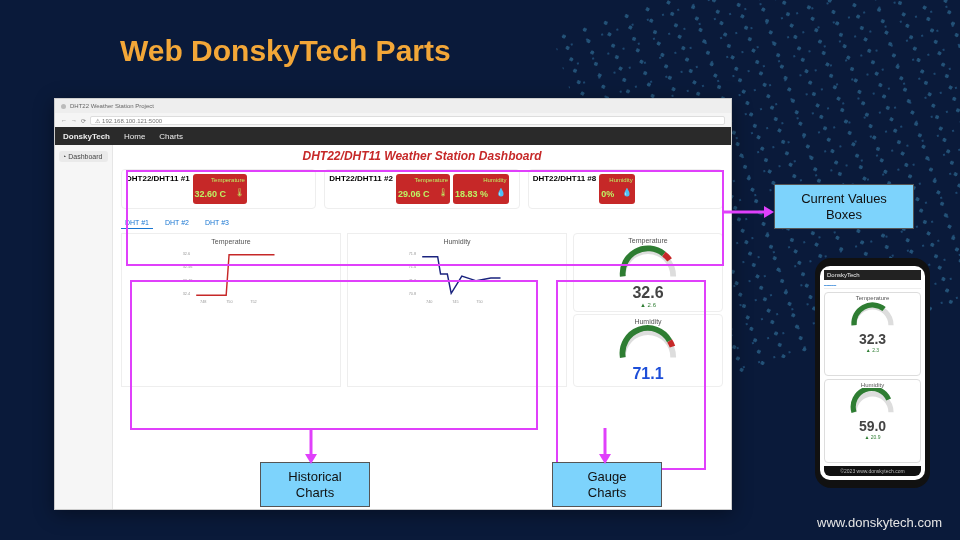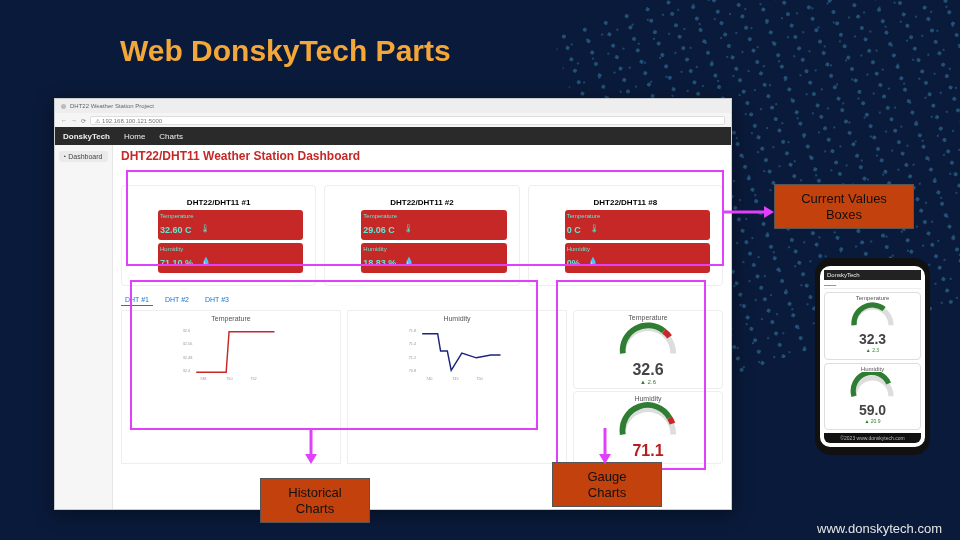--- a/index.html
+++ b/index.html
@@ -21,21 +21,21 @@
     background-position: 0 0, 8px 6px;
     transform: rotate(-18deg);
     opacity: 0.4;
     pointer-events: none;
   }
   .slide-title {
     position: absolute; top: 34px; left: 120px;
     color: #f3a738; font-size: 30px; font-weight: 800;
   }
   .watermark {
-    position: absolute; bottom: 4px; right: 18px;
+    position: absolute; bottom: 10px; right: 18px;
     color: #e6e6e6; font-size: 13px;
   }
   
   .browser {
     position: absolute; top: 98px; left: 54px;
     width: 678px; height: 412px;
     background: #fff;
     border: 1px solid #ccc;
     box-shadow: 0 4px 18px rgba(0,0,0,.4);
     display: flex; flex-direction: column;
@@ -64,32 +64,32 @@
   .sidebar {
     width: 58px; background: #f6f6f6;
     border-right: 1px solid #e6e6e6;
     font-size: 7px; color: #444;
     padding: 6px 4px;
   }
   .sidebar-item { background: #eaeaea; border-radius: 3px; padding: 2px 3px; }
   .main { flex: 1; padding: 4px 8px; position: relative; }
   .dash-title {
     color: #c62828; font-size: 12px; font-weight: bold;
-    margin-bottom: 22px;
+    text-align: center; margin-bottom: 6px; font-style: italic;
   }
   .cards-row { display: flex; gap: 8px; }
   .sensor-card {
     flex: 1; border: 1px solid #eee; border-radius: 4px;
-    padding: 12px; background: #fff;
-    display: flex; flex-direction: column; gap: 3px;
+    padding: 4px; background: #fff;
+    display: flex; gap: 3px;
   }
   .sensor-name { font-size: 8px; font-weight: bold; text-align: center; }
   .val-box {
-    background: #c62828; color: #5eead4; border-radius: 3px;
-    padding: 3px 2px; text-align: left; position: relative; margin-left: 24px;
+    background: #c62828; color: #bef264; border-radius: 3px;
+    padding: 3px 2px; text-align: right; position: relative;
   }
   .val-label { font-size: 6px; display: block; }
   .val-num { font-size: 9px; font-weight: bold; }
   .val-icon {
     display: inline-block; margin-left: 4px; vertical-align: middle;
     font-size: 8px;
   }
   .tabs-row { margin-top: 8px; display: flex; gap: 8px; font-size: 7px; color: #1976d2; }
   .tab { padding: 2px 4px; cursor: pointer; }
   .tab.active { border-bottom: 1px solid #1976d2; }
@@ -109,31 +109,31 @@
   .gauge-val { font-size: 16px; color: #444; font-weight: 600; }
   .gauge-delta { font-size: 6px; color: #2e7d32; }
   
   .anno-box {
     position: absolute; border: 2px solid #e040fb;
     pointer-events: none;
   }
   
   .callout {
     position: absolute;
-    background: #c2410c; border: 1px solid #555;
+    background: #7dd3fc; border: 1px solid #555;
     color: #111; font-size: 13px; text-align: center;
     padding: 6px 16px; line-height: 1.2;
   }
   .arrow {
     position: absolute;
   }
   
   .phone {
     position: absolute; top: 258px; right: 30px;
-    width: 115px; height: 197px;
+    width: 115px; height: 230px;
     background: #111; border-radius: 16px;
     padding: 8px 5px;
   }
   .phone-screen {
     background: #fff; width: 100%; height: 100%;
     border-radius: 10px; padding: 4px;
     display: flex; flex-direction: column; gap: 3px;
   }
   .phone-header { background: #222; color:#eee; font-size: 6px; padding: 2px 3px; }
   .phone-card {
@@ -186,48 +186,38 @@
 
       <div class="cards-row">
 
         <div class="sensor-card">
           <div class="sensor-name">DHT22/DHT11 #1</div>
           <div class="val-box">
             <span class="val-label">Temperature</span>
             <span class="val-num">32.60 C</span>
             <span class="val-icon">🌡</span>
           </div>
-          <div class="val-box">
-            <span class="val-label">Humidity</span>
-            <span class="val-num">71.10 %</span>
-            <span class="val-icon">💧</span>
-          </div>
         </div>
 
         <div class="sensor-card">
           <div class="sensor-name">DHT22/DHT11 #2</div>
           <div class="val-box">
             <span class="val-label">Temperature</span>
             <span class="val-num">29.06 C</span>
             <span class="val-icon">🌡</span>
           </div>
           <div class="val-box">
             <span class="val-label">Humidity</span>
             <span class="val-num">18.83 %</span>
             <span class="val-icon">💧</span>
           </div>
         </div>
 
         <div class="sensor-card">
           <div class="sensor-name">DHT22/DHT11 #8</div>
-          <div class="val-box">
-            <span class="val-label">Temperature</span>
-            <span class="val-num">0 C</span>
-            <span class="val-icon">🌡</span>
-          </div>
           <div class="val-box">
             <span class="val-label">Humidity</span>
             <span class="val-num">0%</span>
             <span class="val-icon">💧</span>
           </div>
         </div>
       </div>
 
       <div class="tabs-row">
         <span class="tab active">DHT #1</span>
@@ -275,21 +265,21 @@
             <div class="gauge-val">32.6</div>
             <div class="gauge-delta">▲ 2.6</div>
           </div>
           <div class="gauge-card">
             <div class="gauge-title">Humidity</div>
             <svg class="gauge-svg" viewBox="0 0 100 50">
               <path d="M15 45 A35 35 0 0 1 85 45" stroke="#ddd" stroke-width="8" fill="none"></path>
               <path d="M15 45 A35 35 0 0 1 80 22" stroke="#2e7d32" stroke-width="8" fill="none"></path>
               <path d="M80 22 A35 35 0 0 1 84 30" stroke="#c62828" stroke-width="8" fill="none"></path>
             </svg>
-            <div class="gauge-val" style="color:#b91c1c">71.1</div>
+            <div class="gauge-val" style="color:#1d4ed8">71.1</div>
           </div>
         </div>
       </div>
 
     </div>
   </div>
 </div>
 
 <div class="anno-box" style="top:170px; left:126px; width:598px; height:96px;"></div>
 <div class="anno-box" style="top:280px; left:130px; width:408px; height:150px;"></div>
@@ -297,21 +287,21 @@
 
 <div class="callout" style="top:184px; left:774px; width:140px;">
   <span style="white-space:pre-line;">Current Values
 Boxes</span>
 </div>
 <svg class="arrow" style="top:205px; left:724px;" width="50" height="14">
   <line x1="0" y1="7" x2="40" y2="7" stroke="#e040fb" stroke-width="3"></line>
   <polygon points="40,1 50,7 40,13" fill="#e040fb"></polygon>
 </svg>
 
-<div class="callout" style="top:478px; left:260px; width:110px;">
+<div class="callout" style="top:462px; left:260px; width:110px;">
   <span style="white-space:pre-line;">Historical
 Charts</span>
 </div>
 <svg class="arrow" style="top:428px; left:304px;" width="14" height="36">
   <line x1="7" y1="0" x2="7" y2="26" stroke="#e040fb" stroke-width="3"></line>
   <polygon points="1,26 7,36 13,26" fill="#e040fb"></polygon>
 </svg>
 
 <div class="callout" style="top:462px; left:552px; width:110px;">
   <span style="white-space:pre-line;">Gauge

